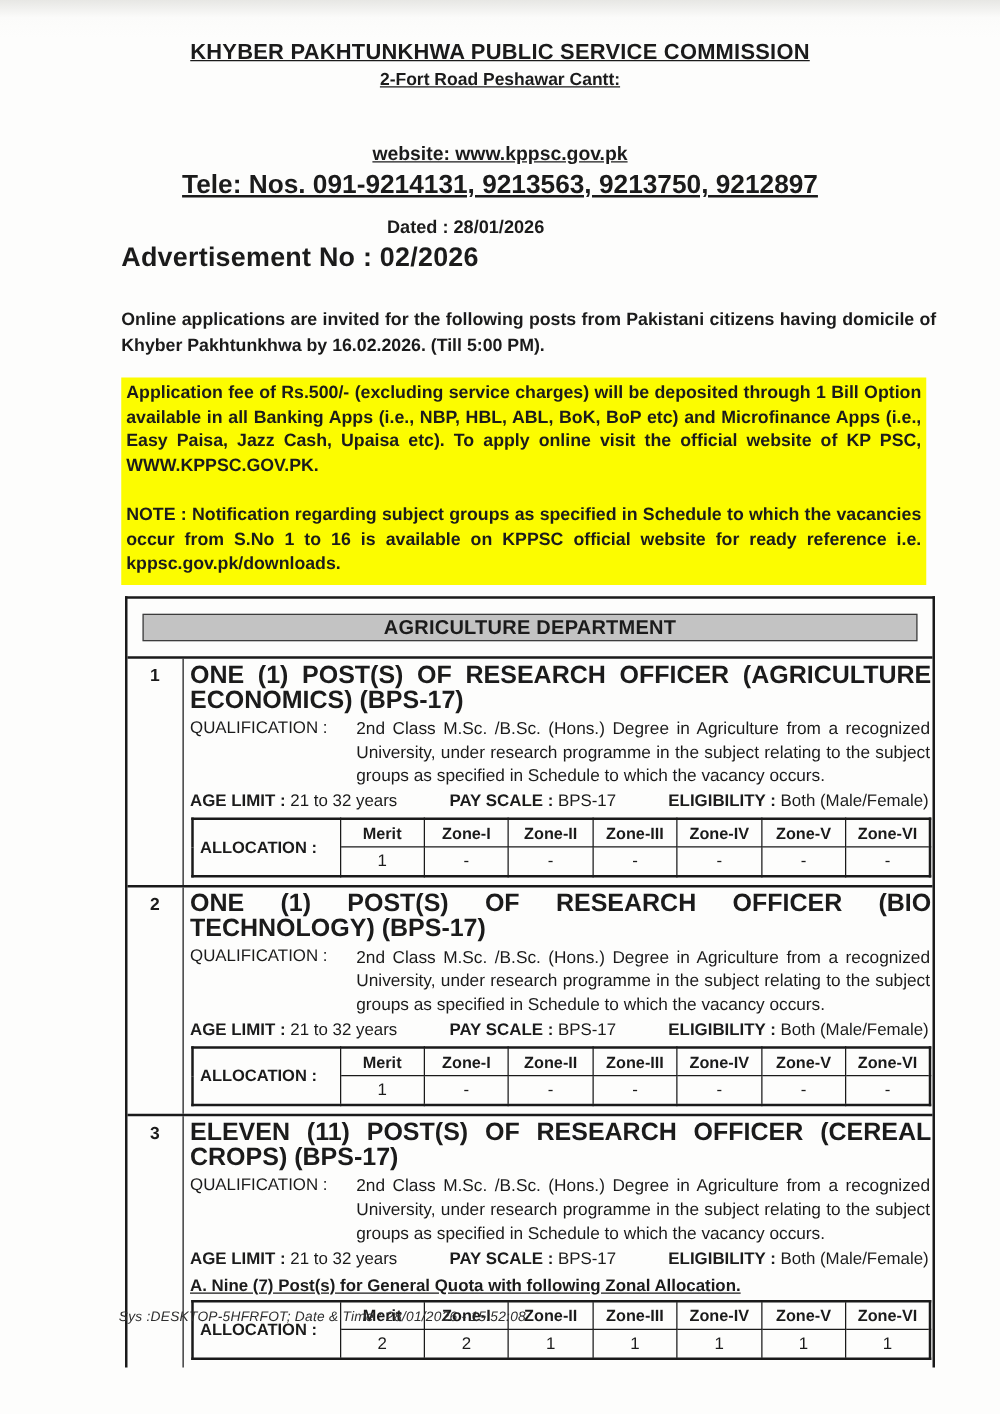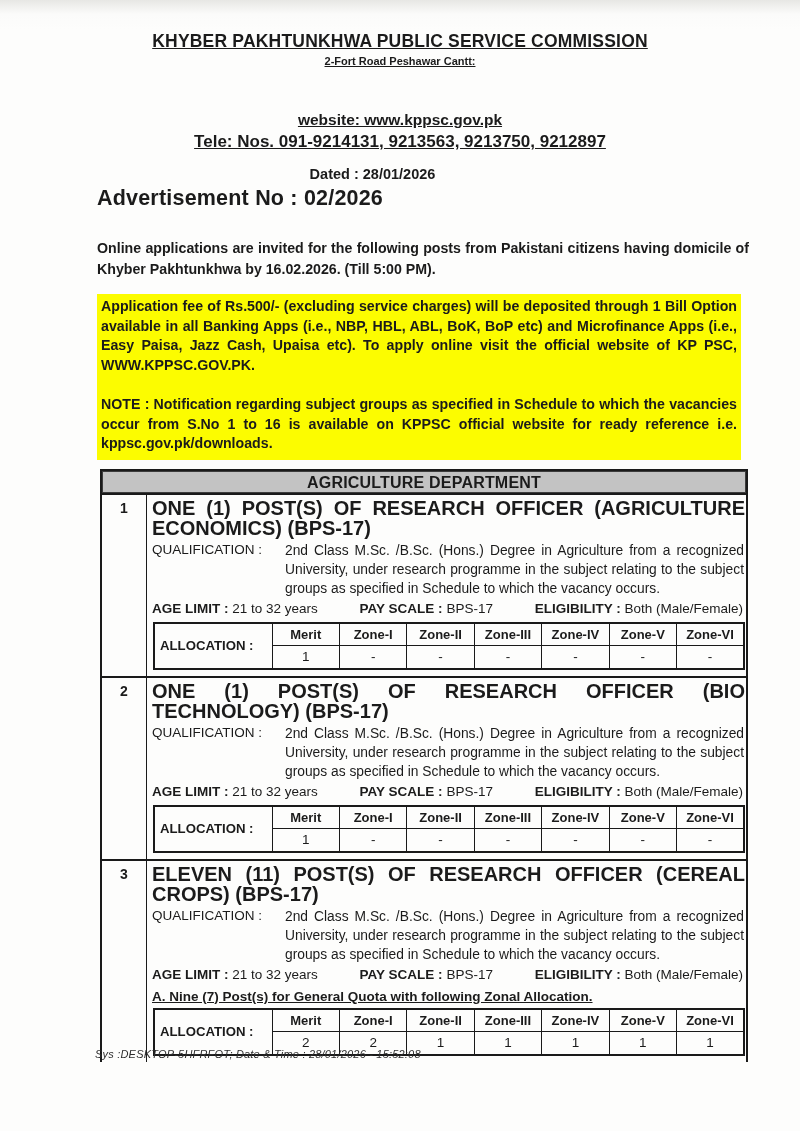--- a/index.html
+++ b/index.html
@@ -10,23 +10,23 @@
     background:#fdfdfc;
   }
   .page {
     position:relative; width:800px; height:1131px;
     background:linear-gradient(#e7e7e4 0px, #fbfbfa 14px, #fdfdfc 30px);
   }
   
   .letterhead { padding-top:31px; text-align:center; }
   .letterhead div { text-decoration:underline; font-weight:bold; }
   .org   { font-size:17.5px; letter-spacing:0.2px; margin-bottom:3px; }
-  .addr  { font-size:11px; margin-bottom:3px; }
+  .addr  { font-size:14px; margin-bottom:3px; }
   .web   { font-size:15.5px; margin-bottom:3px;margin-top:44px; }
-  .tel   { font-size:17px; }
+  .tel   { font-size:21px; }
 
   .dated-line { margin-top:14px; text-align:center; padding-right:55px;
                 font-size:14.5px; font-weight:bold; }
   .adv-no { margin:4px 0 0 97px; font-size:21.5px; font-weight:bold; letter-spacing:0.2px; }
 
   .intro {
     margin:27px 51px 0 97px; font-size:14.2px; font-weight:bold;
     text-align:justify; line-height:21px;
   }
 
@@ -39,21 +39,21 @@
     font-size:14.2px; font-weight:bold; text-align:justify; line-height:19.5px;
   }
   .highlight-block p + p { margin-top:20px; }
 
   
   .main-table {
     margin:9px 52px 0 100px; width:648px;
     border:2px solid #1a1a1a; border-bottom:none;
     background:#fdfdfc;
   }
-  .dept-row { padding:0; border-bottom:2.5px solid #1a1a1a; }
+  .dept-row { padding:12px; border-bottom:2.5px solid #1a1a1a; }
   .dept-bar {
     background:#c3c3c3; border:1px solid #3c3c3c;
     text-align:center; font-weight:bold; font-size:16px;
     height:22px; line-height:21px; letter-spacing:0.2px;
   }
   .post { display:flex; }
   .post + .post { border-top:2px solid #1a1a1a; }
   .sno {
     width:45px; flex-shrink:0; border-right:1.5px solid #1a1a1a;
     text-align:center; font-weight:bold; font-size:14px; padding-top:5px;

